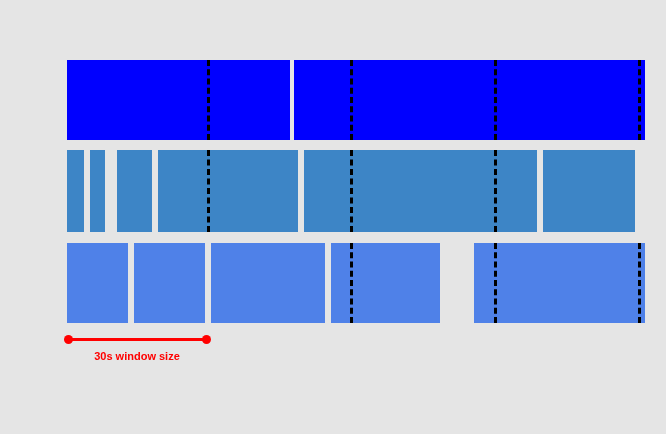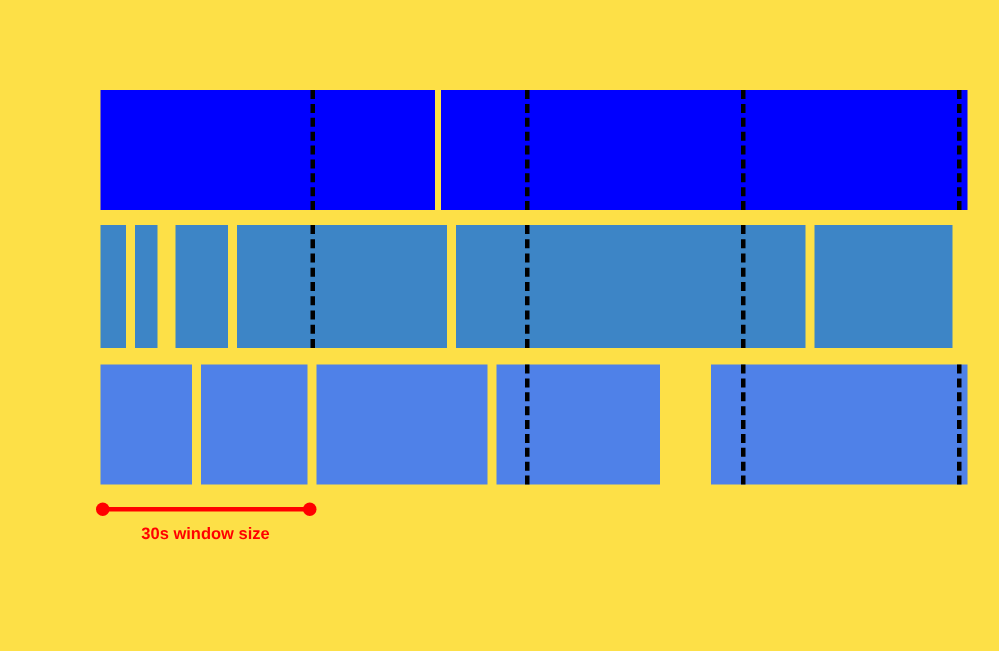--- a/index.html
+++ b/index.html
@@ -8,21 +8,21 @@
     padding: 0;
     background: #000000;
   }
   body {
     font-family: "Liberation Sans", sans-serif;
   }
   #stage {
     position: relative;
     width: 666px;
     height: 434px;
-    background: #fde047;
+    background: #e5e5e5;
     overflow: hidden;
   }
   .row {
     position: absolute;
     left: 0;
     width: 666px;
   }
   .seg {
     position: absolute;
     box-sizing: border-box;

